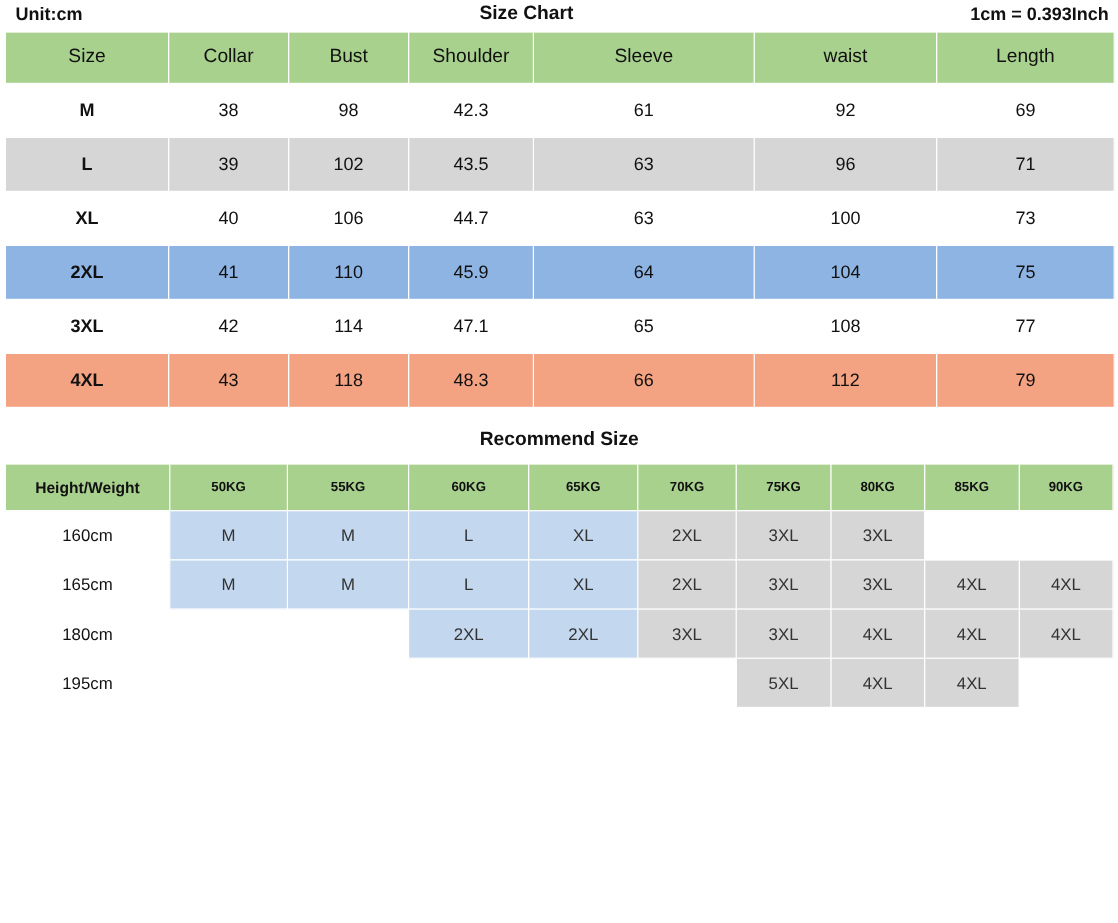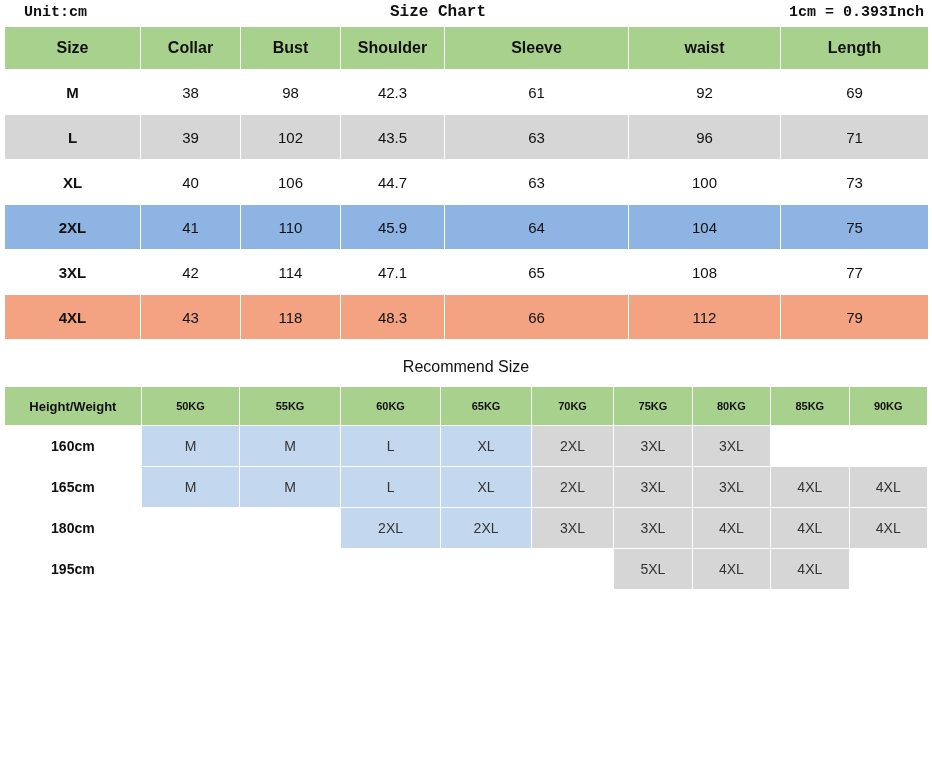--- a/index.html
+++ b/index.html
@@ -20,24 +20,23 @@
     height: 769px;
     box-sizing: border-box;
     padding: 0;
   }
 
   
   .top-bar {
     display: flex;
     align-items: center;
     justify-content: space-between;
-    padding: 4px 8px 6px 24px;
+    padding: 4px 8px 6px 13px;
     height: 26px;
     box-sizing: border-box;
-    font-family: Liberation Mono, monospace;
   }
   .top-bar .unit,
   .top-bar .conv {
     font-size: 15px;
     font-weight: bold;
     white-space: nowrap;
   }
   .top-bar .title {
     font-size: 16px;
     font-weight: bold;
@@ -56,60 +55,60 @@
     border: 1px solid #ffffff;
     text-align: center;
     font-size: 15px;
     color: #111111;
     padding: 0;
   }
 
   
   #size-chart-table th {
     background: #a9d18e;
-    font-weight: bold;
+    font-weight: normal;
     height: 42px;
     font-size: 16px;
   }
   #size-chart-table td {
     height: 44px;
     font-weight: normal;
   }
   #size-chart-table td.sizecell {
     font-weight: bold;
   }
   .row-white td { background: #ffffff; }
   .row-gray  td { background: #d6d6d6; }
   .row-blue  td { background: #8eb4e3; }
   .row-orange td { background: #f3a282; }
 
   
   .section-title {
     text-align: center;
     font-size: 16px;
-    font-weight: normal;
+    font-weight: bold;
     margin: 18px 0 10px 0;
   }
 
   
   #recommend-table th {
     background: #a9d18e;
     font-weight: bold;
     height: 38px;
     font-size: 11px;
   }
   #recommend-table th.hw {
     font-size: 13px;
   }
   #recommend-table td {
     height: 40px;
     font-size: 14px;
   }
   #recommend-table td.height-cell {
-    font-weight: bold;
+    font-weight: normal;
     background: #ffffff;
     font-size: 14px;
   }
   .c-blank { background: #ffffff; }
   .c-blue  { background: #c3d8ef; color:#333333; }
   .c-gray  { background: #d6d6d6; color:#333333; }
 </style>
 </head>
 <body>
 

